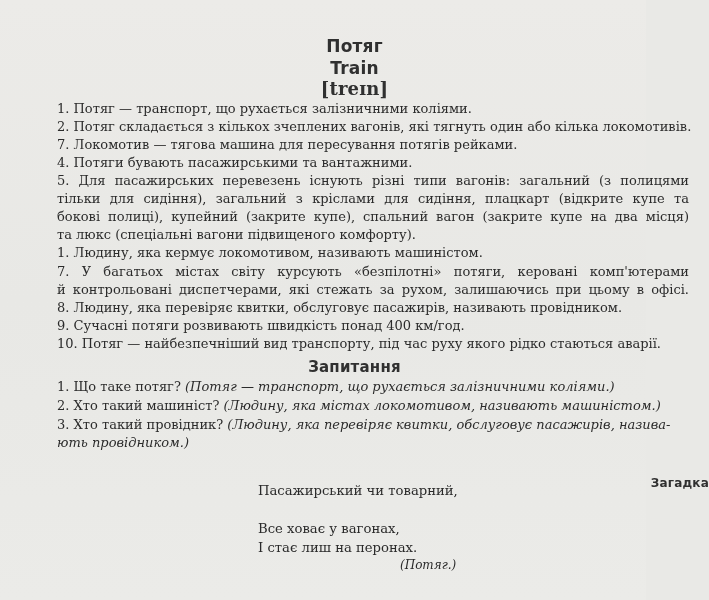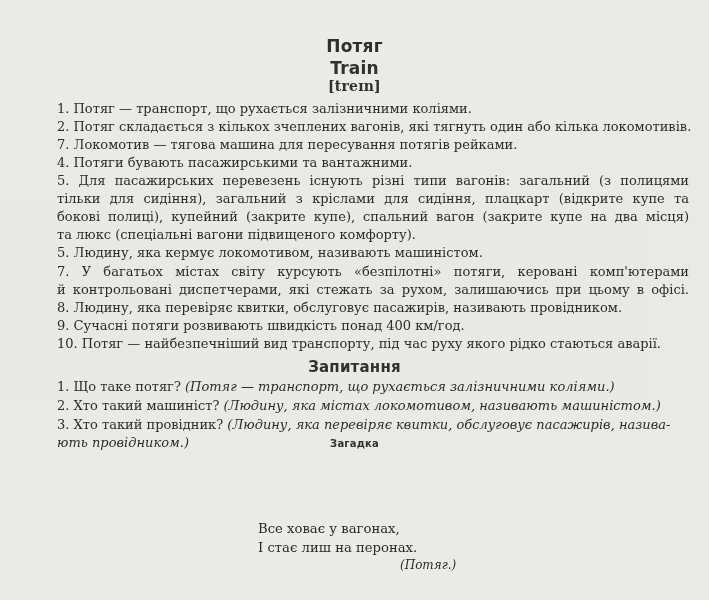--- a/index.html
+++ b/index.html
@@ -29,42 +29,42 @@
       font-family: "DejaVu Sans", "Liberation Sans", sans-serif;
       font-weight: bold;
       color: #303030;
       letter-spacing: 0.2px;
     }
     .h-title { top: 36px; font-size: 17px; }
     .h-en { top: 58px; font-size: 17px; }
     .h-trans {
       top: 78px;
       font-family: "DejaVu Serif", "Liberation Serif", serif;
-      font-size: 14px;
+      font-size: 18px;
       font-weight: bold;
     }
     .line {
       position: absolute;
       left: 57px;
       white-space: nowrap;
       font-size: 13px;
       line-height: 18px;
       color: #2b2b2b;
     }
     .justify {
       width: 632px;
       text-align: justify;
       text-align-last: justify;
       white-space: normal;
     }
     .ital {
       font-style: italic;
     }
     .h-questions { top: 358px; font-size: 15px; }
-    .h-riddle { top: 438px; font-size: 10px; }
+    .h-riddle { top: 476px; font-size: 12px; text-align: right; }
     .poem {
       position: absolute;
       left: 258px;
       font-size: 13.2px;
       line-height: 18px;
       white-space: nowrap;
     }
     .answer {
       position: absolute;
       left: 400px;
@@ -83,21 +83,21 @@
   <div class="heading h-trans">[treɪn]</div>
 
   <div class="line" style="top:100px">1. Потяг — транспорт, що рухається залізничними коліями.</div>
   <div class="line" style="top:118px">2. Потяг складається з кількох зчеплених вагонів, які тягнуть один або кілька локомотивів.</div>
   <div class="line" style="top:136px">7. Локомотив — тягова машина для пересування потягів рейками.</div>
   <div class="line" style="top:154px">4. Потяги бувають пасажирськими та вантажними.</div>
   <div class="line justify" style="top:172px">5. Для пасажирських перевезень існують різні типи вагонів: загальний (з полицями</div>
   <div class="line justify" style="top:190px">тільки для сидіння), загальний з кріслами для сидіння, плацкарт (відкрите купе та</div>
   <div class="line justify" style="top:208px">бокові полиці), купейний (закрите купе), спальний вагон (закрите купе на два місця)</div>
   <div class="line" style="top:226px">та люкс (спеціальні вагони підвищеного комфорту).</div>
-  <div class="line" style="top:244px">5. Людину, яка кермує локомотивом, називають машиністом.</div>
+  <div class="line" style="top:244px">1. Людину, яка кермує локомотивом, називають машиністом.</div>
   <div class="line justify" style="top:263px">7. У багатьох містах світу курсують «безпілотні» потяги, керовані комп'ютерами</div>
   <div class="line justify" style="top:281px">й контрольовані диспетчерами, які стежать за рухом, залишаючись при цьому в офісі.</div>
   <div class="line" style="top:299px">8. Людину, яка перевіряє квитки, обслуговує пасажирів, називають провідником.</div>
   <div class="line" style="top:317px">9. Сучасні потяги розвивають швидкість понад 400 км/год.</div>
   <div class="line" style="top:335px">10. Потяг — найбезпечніший вид транспорту, під час руху якого рідко стаються аварії.</div>
 
   <div class="heading h-questions">Запитання</div>
 
   <div class="line" style="top:378px">
     <span>1. Що таке потяг? </span><span class="ital">(Потяг — транспорт, що рухається залізничними коліями.)</span>
@@ -105,17 +105,18 @@
   <div class="line" style="top:397px">
     <span>2. Хто такий машиніст? </span><span class="ital">(Людину, яка містах локомотивом, називають машиністом.)</span>
   </div>
   <div class="line" style="top:416px">
     <span>3. Хто такий провідник? </span><span class="ital">(Людину, яка перевіряє квитки, обслуговує пасажирів, назива-</span>
   </div>
   <div class="line ital" style="top:434px">ють провідником.)</div>
 
   <div class="heading h-riddle">Загадка</div>
 
+  <div class="poem" style="top:482px">Пасажирський чи товарний,</div>
   <div class="poem" style="top:520px">Все ховає у вагонах,</div>
   <div class="poem" style="top:539px">І стає лиш на перонах.</div>
   <div class="answer" style="top:558px">(Потяг.)</div>
 
 </div>
 
 </body></html>

